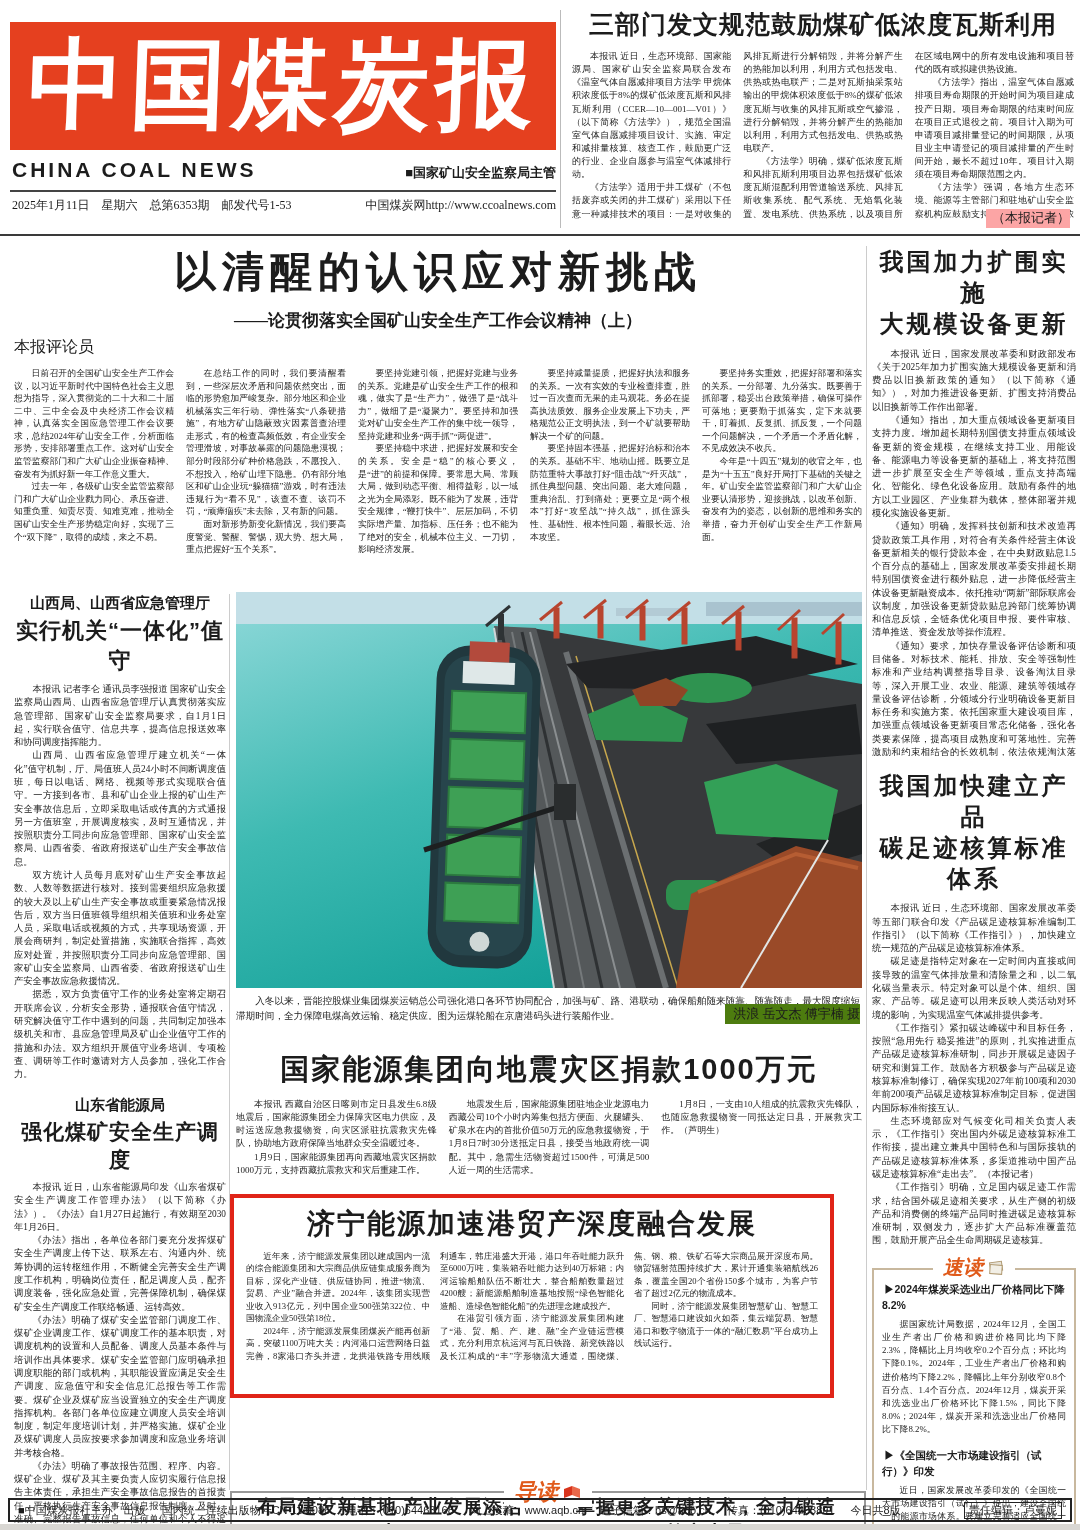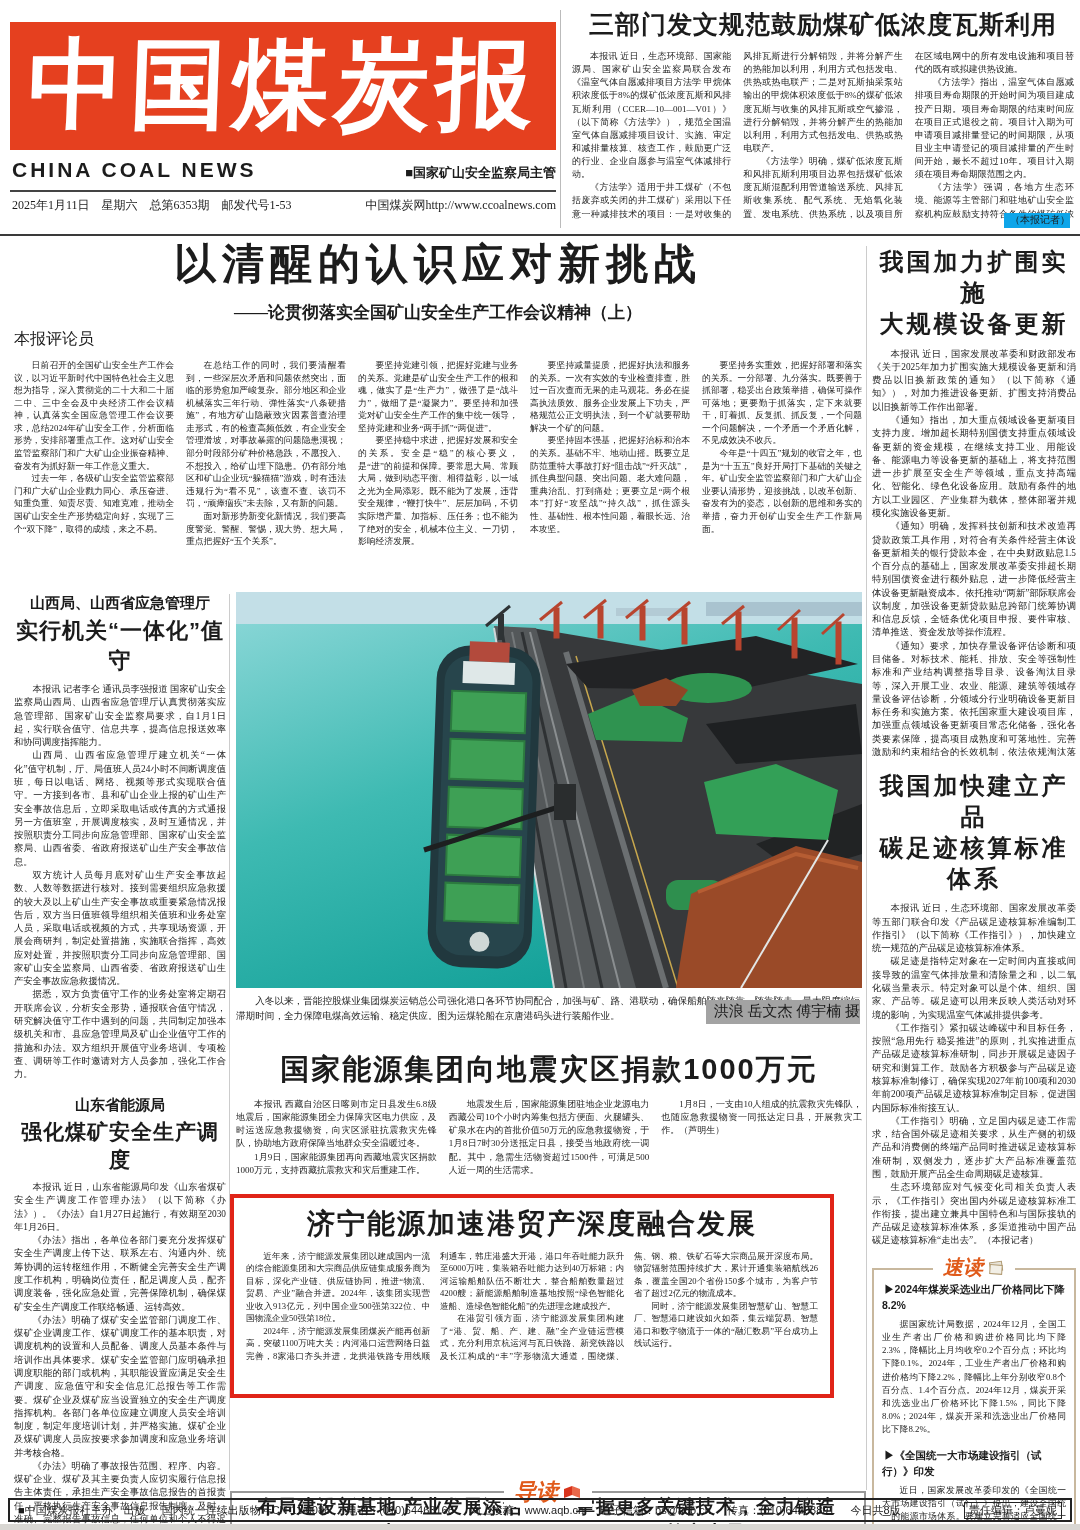--- a/index.html
+++ b/index.html
@@ -25,44 +25,44 @@
 
   
   .para{margin:0;text-indent:2em;text-align:justify;}
   .cols3{column-count:3;column-gap:12px;overflow:hidden;}
   .cols5{column-count:5;column-gap:12px;overflow:hidden;}
 
   
   .gas{position:absolute;left:572px;top:8px;width:502px;}
   .gas h2{margin:0;font-size:25px;text-align:center;letter-spacing:1px;font-weight:bold;}
   .gas .body{position:relative;margin-top:9px;height:178px;font-size:9px;line-height:1.46;}
-  .gas .sign{position:absolute;right:4px;bottom:0;background:#0ea5e9;font-size:10px;padding-left:6px;}
-
-  
-  .editorial{position:absolute;left:14px;top:236px;width:848px;}
+  .gas .sign{position:absolute;right:4px;bottom:0;background:#fca5a5;font-size:13px;padding-left:6px;}
+
+  
+  .editorial{position:absolute;left:14px;top:244px;width:848px;}
   .editorial h1{margin:0;font-size:42px;font-weight:bold;text-align:center;letter-spacing:6px;}
   .editorial .subtitle{margin-top:9px;font-size:17px;font-weight:bold;text-align:center;}
   .editorial .byline{margin-top:5px;font-size:16px;text-align:left;}
   .editorial .body{margin-top:9px;height:224px;font-size:8.8px;line-height:1.43;}
 
   
   .leftcol{position:absolute;left:14px;top:594px;width:212px;}
   .kicker{font-size:15px;font-weight:bold;text-align:center;margin:0;}
   .leftcol h3{margin:3px 0 0 0;font-size:22px;font-weight:bold;text-align:center;letter-spacing:1px;}
   .leftcol .body{margin-top:7px;font-size:9.3px;line-height:1.43;overflow:hidden;}
   .body-shanxi{height:400px;}
   .shandong{margin-top:13px;}
   .leftcol h4{margin:3px 0 0 0;font-size:21px;font-weight:bold;text-align:center;letter-spacing:1px;}
   .body-shandong{height:352px;}
 
   
   .photo{position:absolute;left:236px;top:592px;width:626px;height:396px;}
   .caption{position:absolute;left:236px;top:994px;width:626px;font-size:9.6px;line-height:1.55;}
   .caption p{margin:0;text-indent:2em;text-align:justify;padding-right:2px;}
-  .credit{position:absolute;right:2px;bottom:0;background:#a3a3a3;padding-left:8px;font-size:15px;font-family:Liberation Serif, serif;}
+  .credit{position:absolute;right:2px;bottom:0;background:#4d7c0f;padding-left:8px;font-size:13px;font-family:Liberation Serif, serif;}
 
   
   .donation{position:absolute;left:236px;top:1050px;width:626px;}
   .donation h2{margin:0;font-size:29px;font-weight:bold;text-align:center;letter-spacing:2px;}
   .donation .body{margin-top:8px;height:102px;font-size:9px;line-height:1.46;}
 
   
   .jining{position:absolute;left:230px;top:1194px;width:604px;height:204px;box-sizing:border-box;
     border:4px solid #e02418;padding:7px 12px;background:#fff;}
   .jining h2{margin:0;font-size:28px;font-weight:bold;text-align:center;letter-spacing:2px;}
@@ -329,22 +329,22 @@
     </div>
     <div class="carbon">
       <h3 class="r-head headline-sans">
         <span>我国加快建立产品</span><br>
         <span>碳足迹核算标准体系</span>
       </h3>
       <div class="r-body body-carbon">
           <p class="para">本报讯 近日，生态环境部、国家发展改革委等五部门联合印发《产品碳足迹核算标准编制工作指引》（以下简称《工作指引》），加快建立统一规范的产品碳足迹核算标准体系。</p>
           <p class="para">碳足迹是指特定对象在一定时间内直接或间接导致的温室气体排放量和清除量之和，以二氧化碳当量表示。特定对象可以是个体、组织、国家、产品等。碳足迹可以用来反映人类活动对环境的影响，为实现温室气体减排提供参考。</p>
           <p class="para">《工作指引》紧扣碳达峰碳中和目标任务，按照“急用先行 稳妥推进”的原则，扎实推进重点产品碳足迹核算标准研制，同步开展碳足迹因子研究和测算工作。鼓励各方积极参与产品碳足迹核算标准制修订，确保实现2027年前100项和2030年前200项产品碳足迹核算标准制定目标，促进国内国际标准衔接互认。</p>
+          <p class="para">生态环境部应对气候变化司相关负责人表示，《工作指引》突出国内外碳足迹核算标准工作衔接，提出建立兼具中国特色和与国际接轨的产品碳足迹核算标准体系，多渠道推动中国产品碳足迹核算标准“走出去”。（本报记者）</p>
           <p class="para">《工作指引》明确，立足国内碳足迹工作需求，结合国外碳足迹相关要求，从生产侧的初级产品和消费侧的终端产品同时推进碳足迹核算标准研制，双侧发力，逐步扩大产品标准覆盖范围，鼓励开展产品全生命周期碳足迹核算。</p>
-          <p class="para">生态环境部应对气候变化司相关负责人表示，《工作指引》突出国内外碳足迹核算标准工作衔接，提出建立兼具中国特色和与国际接轨的产品碳足迹核算标准体系，多渠道推动中国产品碳足迹核算标准“走出去”。（本报记者）</p>
         </div>
     </div>
     <div class="sudu">
       <div class="boxlabel sudu-label">
         <span>速读</span>
         <svg width="18" height="16" viewBox="0 0 18 16">
           <rect x="3" y="2" width="12" height="9" fill="#e7e2d6" stroke="#b09a72" transform="rotate(-8 9 6)"></rect>
           <rect x="3" y="5" width="12" height="9" fill="#f2efe6" stroke="#b09a72" transform="rotate(4 9 9)"></rect>
         </svg>
       </div>

